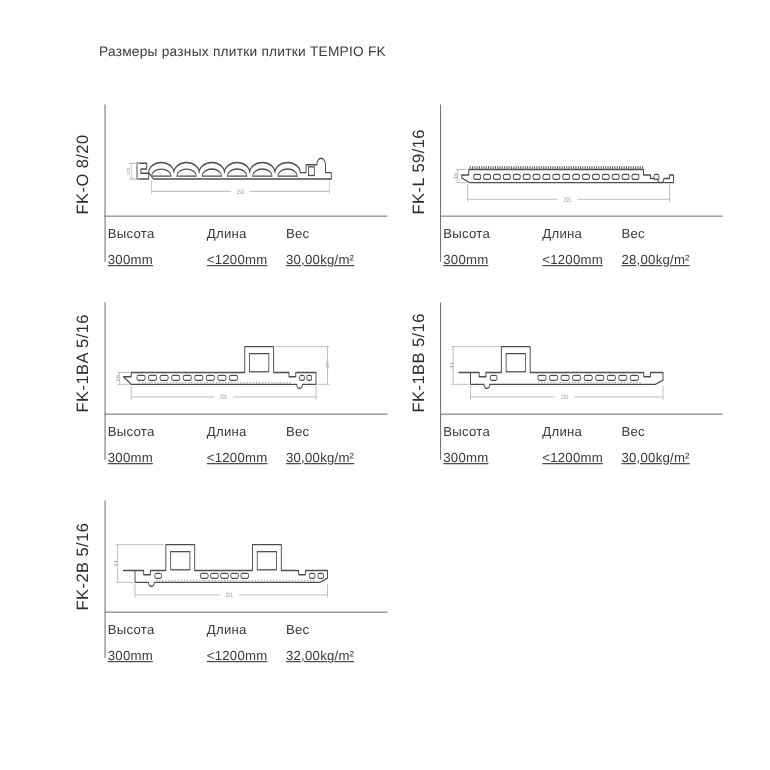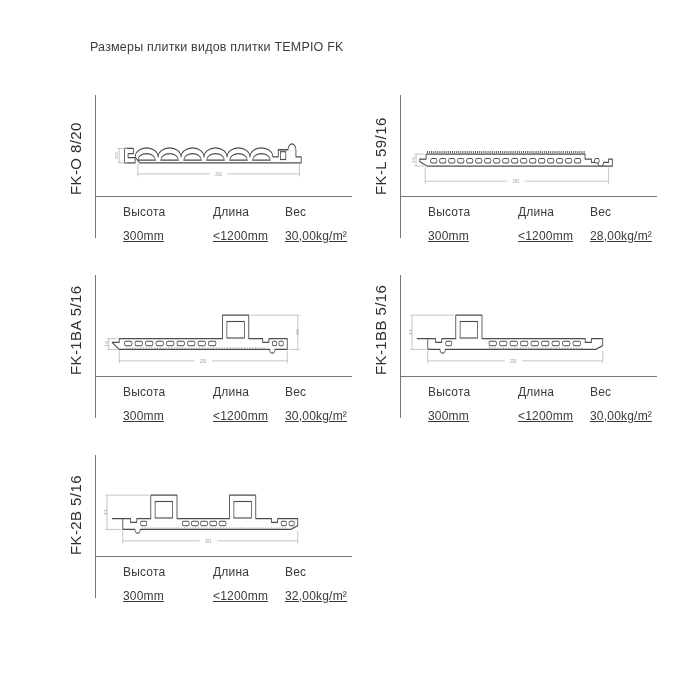--- a/index.html
+++ b/index.html
@@ -10,35 +10,35 @@
   .section { position:absolute; width:292px; height:160px; }
   .vline { position:absolute; left:35px; top:0; width:1px; height:143px; background:#787878; }
   .vlabel { position:absolute; left:7px; top:100px; transform-origin:0 0;
             transform:rotate(-90deg); white-space:nowrap; font-size:15px;
             font-weight:500; color:#2e2e2e; letter-spacing:0.4px; }
   .drawing { position:absolute; }
   .tbl { position:absolute; left:35px; top:101px; right:0; border-top:1px solid #787878; }
   .tr { display:flex; font-size:12px; color:#3a3a3a; letter-spacing:0.2px; }
   .th-row { margin-top:8px; }
   .td-row { margin-top:10px;text-decoration:underline; }
-  .c1 { width:90px; padding-left:28px; }
+  .c1 { width:90px; padding-left:3px; }
   .c2 { width:72px; }
   .c3 { flex:1; }
   
   .p    { fill:#ffffff; stroke:#4d4d4d; stroke-width:1; stroke-linejoin:round; }
   .h    { fill:#ffffff; stroke:#4d4d4d; stroke-width:0.9; }
   .dl   { stroke:#b3b3b3; stroke-width:0.7; fill:none; }
   .dt   { fill:#9d9d9d; font-size:4.6px; font-family:"Liberation Sans", sans-serif; }
   .serr { stroke:#4d4d4d; stroke-width:1.8; stroke-dasharray:1 1.3; fill:none; }
   .dots { stroke:#8a8a8a; stroke-width:0.8; stroke-dasharray:1.2 2; fill:none; }
 </style>
 </head>
 <body>
 
-<div class="page-title">Размеры плитки видов плитки TEMPIO FK</div>
+<div class="page-title">Размеры разных плитки плитки TEMPIO FK</div>
 
 <div class="section" style="left:60px; top:95px;">
   <div class="vlabel">FK-O 8/20</div>
   <div class="vline"></div>
   <svg class="drawing" style="left:46px; top:28px;" width="212" height="60" viewBox="0 0 240 46" preserveAspectRatio="none">
     <path class="p" d="M21,19.5 L31,19.5 L31,23.5 L25,23.5 L25,26.5 L33,26.5 L33,30.5 L21,30.5 Z"></path>
     <path class="p" d="M33,26 a13,7 0 0 1 26,0 a13,7 0 0 1 26,0 a13,7 0 0 1 26,0 a13,7 0 0 1 26,0 a13,7 0 0 1 26,0 a13,7 0 0 1 26,0 L195,26 L195,20.5 L206,20.5 A4.5,4.5 0 0 1 215,20.5 L215,26 L221,26 L221,30.5 L38,30.5 Z"></path>
     <path class="h" d="M36,28.5 a10,5 0 0 1 20,0 z"></path>
     <path class="h" d="M62,28.5 a10,5 0 0 1 20,0 z"></path>
     <path class="h" d="M88,28.5 a10,5 0 0 1 20,0 z"></path>

